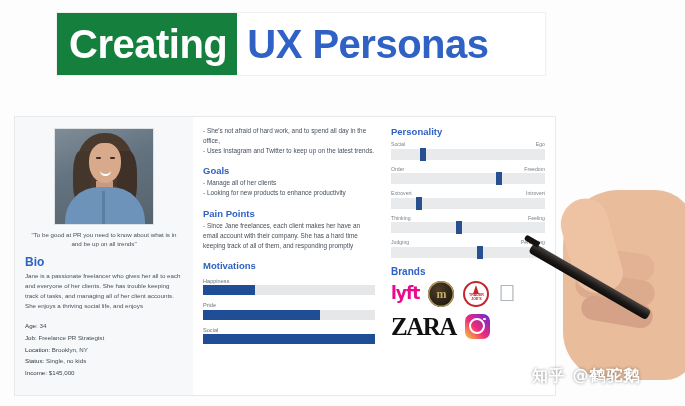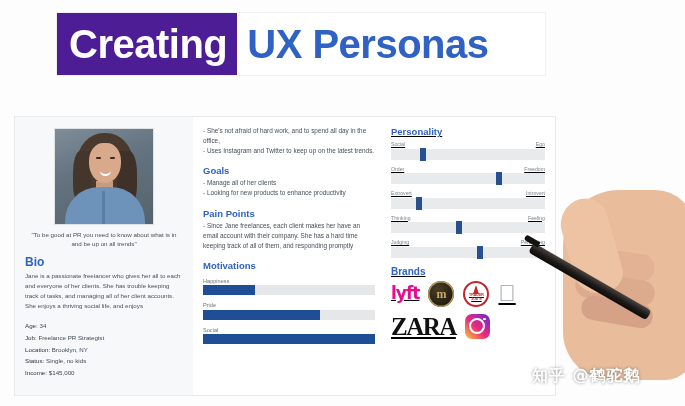--- a/index.html
+++ b/index.html
@@ -13,21 +13,21 @@
   #stage{position:relative;width:685px;height:406px;overflow:hidden;background:#fdfdfd;}
 
   
   #header{
     position:absolute;left:57px;top:13px;width:488px;height:62px;
     background:#ffffff;
     display:flex;align-items:stretch;
     box-shadow:0 0 0 1px #f0f0f0;
   }
   #header .hl{
-    background:#4c1d95;color:#ffffff;
+    background:#15803d;color:#ffffff;
     font-size:40px;font-weight:bold;letter-spacing:-0.5px;
     display:flex;align-items:center;padding:0 10px 0 12px;
     line-height:1;
   }
   #header .hr{
     color:#2f62c4;
     font-size:40px;font-weight:bold;letter-spacing:-0.5px;
     display:flex;align-items:center;padding:0 14px 0 10px;
     line-height:1;
   }
@@ -35,21 +35,21 @@
   
   #card{
     position:absolute;left:14px;top:116px;width:542px;height:280px;
     background:#ffffff;border:1px solid #e9e9e9;
     display:flex;
     box-sizing:border-box;
   }
   .col{box-sizing:border-box;height:100%;}
   #col-left{width:178px;background:#f7f8fa;padding:9px 10px 6px 10px;position:relative;}
   #col-mid{width:190px;padding:9px 8px 6px 10px;}
-  #col-right{width:172px;padding:9px 10px 6px 8px;text-decoration:underline;}
+  #col-right{width:172px;padding:9px 10px 6px 8px;}
 
   
   .photo{
     width:98px;height:95px;margin:2px auto 0 auto;
     background:linear-gradient(160deg,#7f8d98 0%,#63737f 40%,#55636d 100%);
     position:relative;overflow:hidden;border:1px solid #dfe2e5;
   }
   .photo .hair{position:absolute;left:22px;top:4px;width:56px;height:62px;background:#4a3a2e;border-radius:48% 48% 35% 35%;}
   .photo .face{position:absolute;left:34px;top:14px;width:32px;height:40px;background:#d9a98c;border-radius:46% 46% 52% 52%;}
   .photo .eyeL{position:absolute;left:41px;top:28px;width:5px;height:2px;background:#3a2a20;border-radius:2px;}

